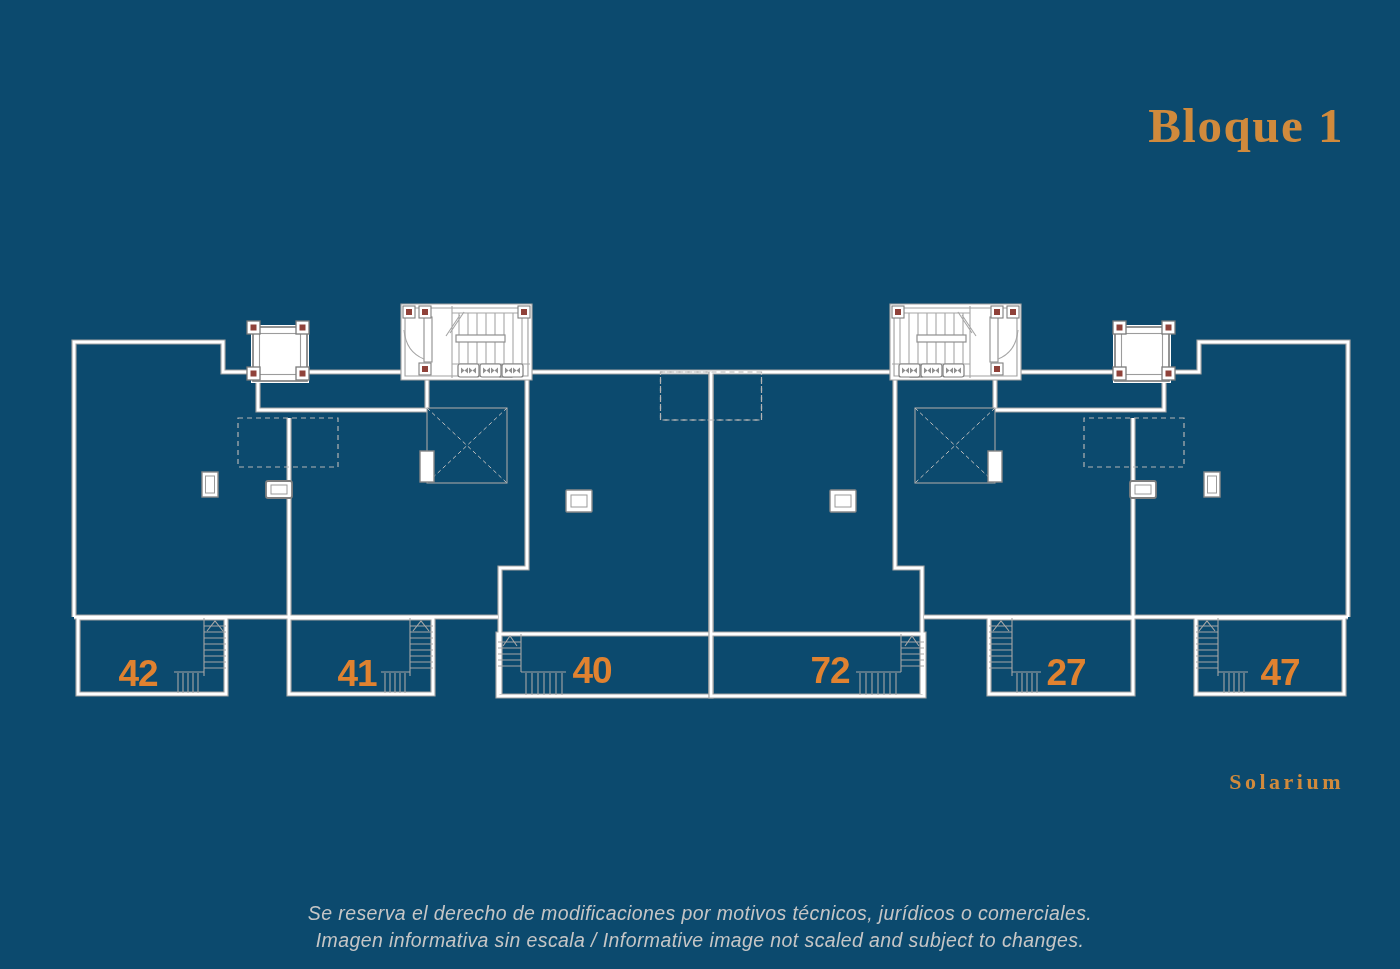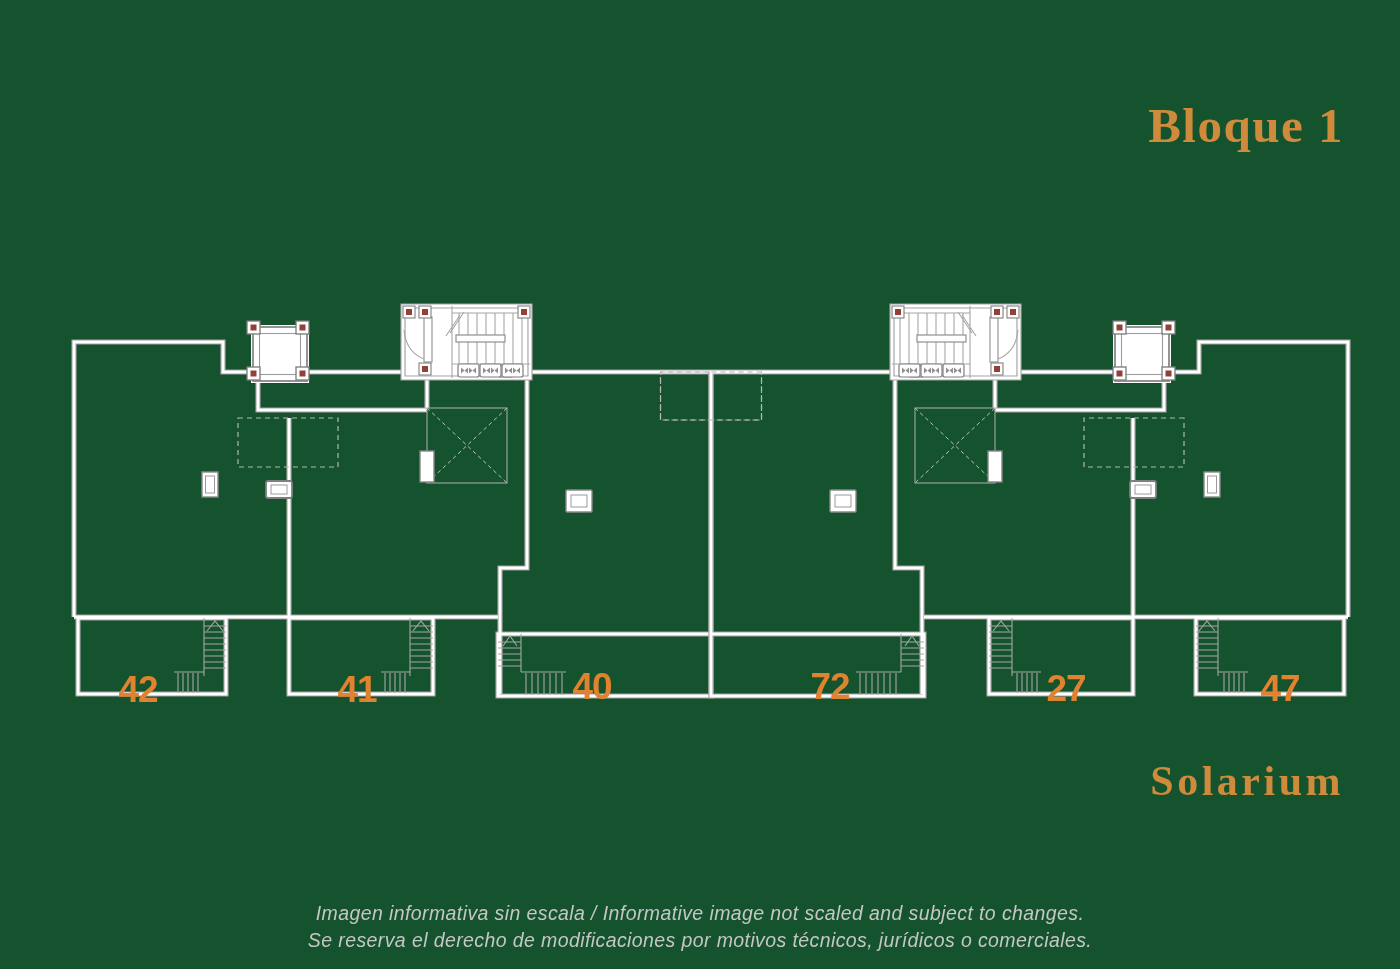--- a/index.html
+++ b/index.html
@@ -1,40 +1,40 @@
 <!DOCTYPE html>
 <html style="--accent-orange: #d08a3c; --unit-orange: #e08230; --marker-red: #90423a; --line-gray: #a2a2a2; --dashed-gray: #b4b4b4; --disclaimer-gray: #c6c6c6;"><head>
 <meta charset="utf-8">
 <style>
   html,body{margin:0;padding:0;background:#fff;}
-  .canvas{position:relative;width:1400px;height:969px;background:#14532d;overflow:hidden;
+  .canvas{position:relative;width:1400px;height:969px;background:#0c4a6e;overflow:hidden;
           font-family:"Liberation Sans",sans-serif;}
   :root{
     --accent-orange:#d08a3c;
     --unit-orange:#e08230;
     --marker-red:#90423a;
     --line-gray:#a2a2a2;
     --dashed-gray:#b4b4b4;
     --disclaimer-gray:#c6c6c6;
   }
   .block-title{position:absolute;right:56px;top:97px;font-family:"Liberation Serif",serif;
 Color:var(--accent-orange);color:var(--accent-orange);font-size:49px;letter-spacing:1.5px;font-weight:600;}
   .plan-svg{position:absolute;left:0;top:0;width:1400px;height:969px;}
   .wg{stroke:var(--line-gray);stroke-width:5.2;fill:none;stroke-linejoin:miter;}
   .ww{stroke:#ffffff;stroke-width:2.9;fill:none;stroke-linejoin:miter;}
   .tl{stroke:#a6a6a6;stroke-width:1.1;fill:none;}
   .dsh{stroke:var(--dashed-gray);stroke-width:1.2;fill:none;stroke-dasharray:5 4;}
   .dshx{stroke:#bdbdbd;stroke-width:1;fill:none;stroke-dasharray:4 3;}
   .red{fill:var(--marker-red);}
   .unit-label{position:absolute;transform:translate(-50%,-50%);font-size:37px;font-weight:bold;
-    color:var(--unit-orange);letter-spacing:-1px;font-family:"Liberation Sans",sans-serif;margin-top:16px;}
+    color:var(--unit-orange);letter-spacing:-1px;font-family:"Liberation Sans",sans-serif;}
   .lab-0{left:138px;top:674px}.lab-1{left:357px;top:674px}.lab-2{left:592px;top:671px}
   .lab-3{left:830px;top:671px}.lab-4{left:1066px;top:673px}.lab-5{left:1280px;top:673px}
   .caption{position:absolute;right:56px;top:760px;text-align:left;font-family:"Liberation Serif",serif;
-    color:var(--accent-orange);font-size:42px;line-height:43px;letter-spacing:3.5px;font-weight:600;}
+    color:var(--accent-orange);font-size:22px;line-height:43px;letter-spacing:3.5px;font-weight:600;}
   .caption .l2{letter-spacing:5px;}
   .footer{position:absolute;left:0;right:0;top:900px;text-align:center;font-style:italic;
     font-size:19.5px;line-height:27px;color:var(--disclaimer-gray);letter-spacing:.4px;}
 </style>
 </head>
 <body>
 
 <div class="canvas">
 
   <div class="block-title">Bloque 1</div>
@@ -122,17 +122,17 @@
     <span class="unit-label lab-3">72</span>
     <span class="unit-label lab-4">27</span>
     <span class="unit-label lab-5">47</span>
   </div>
 
   <div class="caption">
     <div>Solarium</div>
   </div>
 
   <div class="footer">
+    <div>Se reserva el derecho de modificaciones por motivos técnicos, jurídicos o comerciales.</div>
     <div>Imagen informativa sin escala / Informative image not scaled and subject to changes.</div>
-    <div>Se reserva el derecho de modificaciones por motivos técnicos, jurídicos o comerciales.</div>
   </div>
 
 </div>
 
 </body></html>

